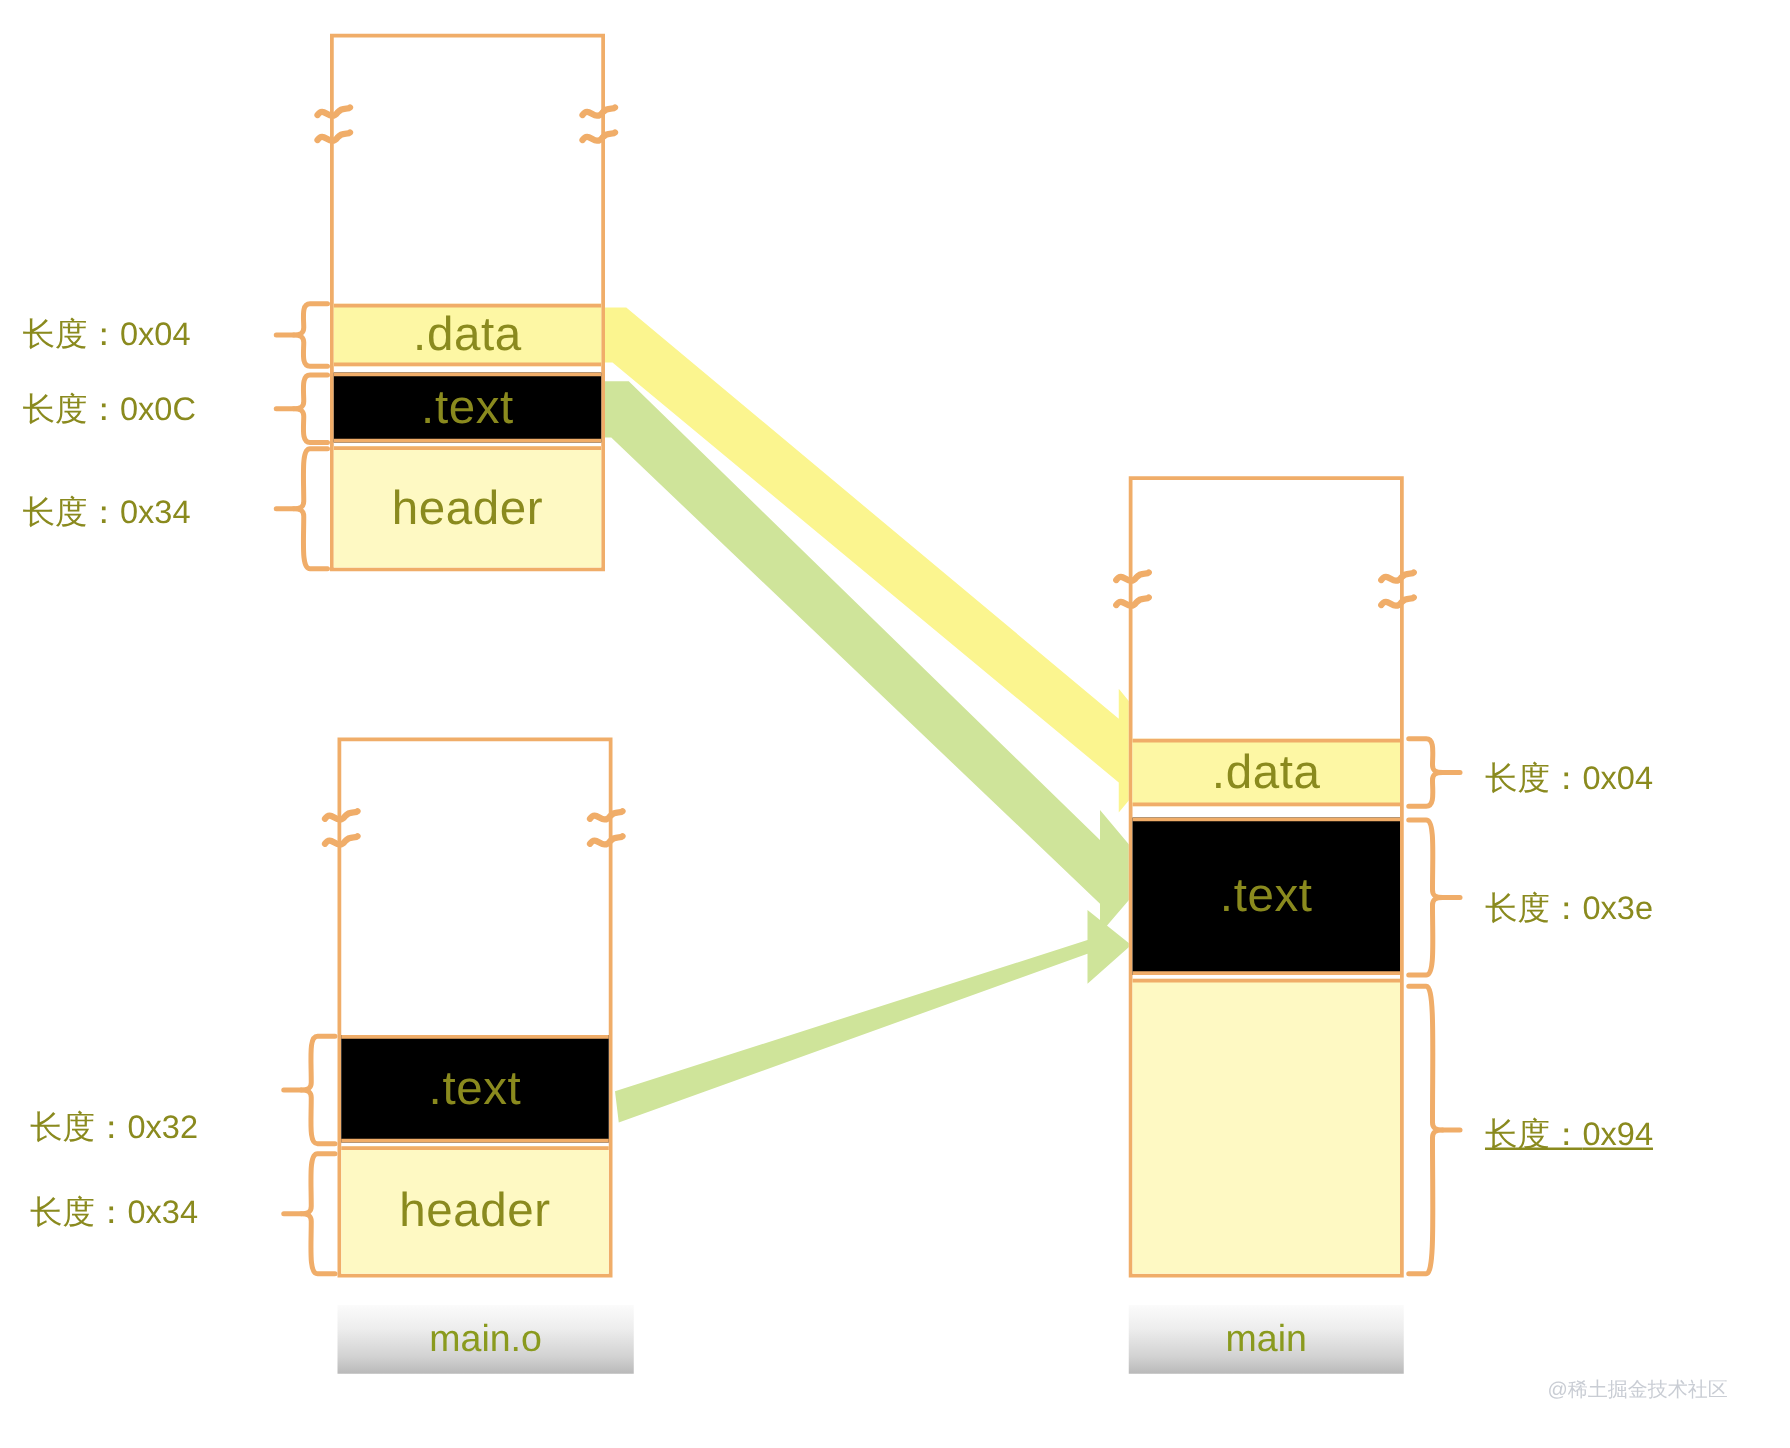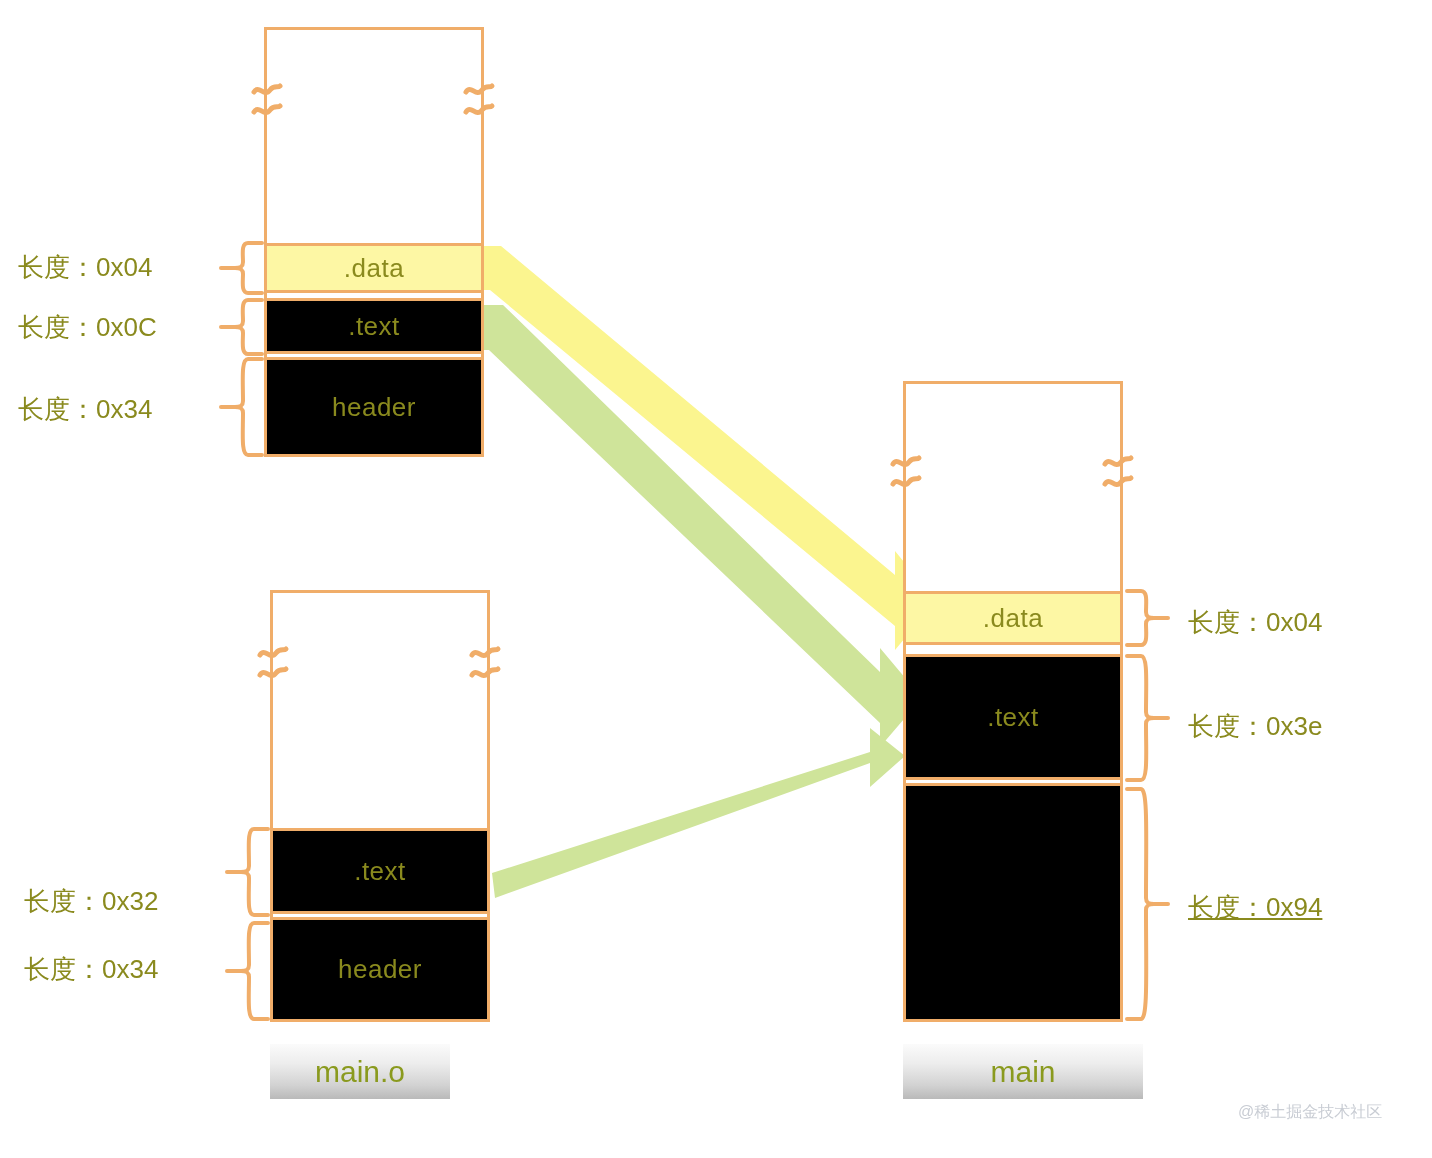--- a/index.html
+++ b/index.html
@@ -30,26 +30,26 @@
   
   .section {
     position: absolute;
     box-sizing: border-box;
     border-top: 3px solid #f0ad69;
     border-bottom: 3px solid #f0ad69;
     display: flex;
     align-items: center;
     justify-content: center;
     color: #8a8a1e;
-    font-size: 26px;
+    font-size: 38px;
     letter-spacing: 0.5px;
   }
   .section.data  { background: #fdf7a4; }
   .section.text  { background: #000000; }
-  .section.plain { background: #000000; border-top: 3px solid #f0ad69; border-bottom: none; }
+  .section.plain { background: #fef9c3; border-top: 3px solid #f0ad69; border-bottom: none; }
 
   
   .plate {
     position: absolute;
     box-sizing: border-box;
     display: flex;
     align-items: center;
     justify-content: center;
     color: #8a9a1e;
     font-size: 30px;
@@ -173,21 +173,21 @@
     <path d="M2,34 C7,26 12,40 18,32 C22,27 26,30 28,28" stroke="#f0ad69" stroke-width="5" fill="none" stroke-linecap="round"></path>
   </svg>
 
   <div class="section text" style="left:273px; top:828px; width:214px; height:86px;">
     <span>.text</span>
   </div>
   <div class="section plain" style="left:273px; top:917px; width:214px; height:102px;">
     <span>header</span>
   </div>
 
-  <div class="plate" style="left:270px; top:1044px; width:180px; height:55px;">
+  <div class="plate" style="left:270px; top:1044px; width:237px; height:55px;">
     <span>main.o</span>
   </div>
 
   <svg class="brace" style="left:224px; top:826px; width:46px; height:92px;" viewBox="0 0 46 92">
     <path d="M44,3 L30,3 C23,3 25,20 25,40 C25,45 22,46 17,46 C22,46 25,47 25,52 C25,72 23,89 30,89 L44,89" stroke="#f0ad69" stroke-width="4" fill="none" stroke-linecap="round" stroke-linejoin="round"></path>
     <path d="M17,46 L3,46" stroke="#f0ad69" stroke-width="4" fill="none" stroke-linecap="round"></path>
   </svg>
   <div class="measure" style="left:24px; top:884px;">
     <span>长度：</span><span>0x32</span>
   </div>
@@ -215,21 +215,21 @@
   <div class="section data" style="left:906px; top:591px; width:214px; height:54px;">
     <span>.data</span>
   </div>
   <div class="section text" style="left:906px; top:654px; width:214px; height:126px;">
     <span>.text</span>
   </div>
   <div class="section plain" style="left:906px; top:783px; width:214px; height:236px;">
     <span></span>
   </div>
 
-  <div class="plate" style="left:903px; top:1044px; width:240px; height:55px;text-align:center;">
+  <div class="plate" style="left:903px; top:1044px; width:220px; height:55px;text-align:center;">
     <span>main</span>
   </div>
 
   <svg class="brace" style="left:1125px; top:588px; width:46px; height:60px;" viewBox="0 0 46 60">
     <path d="M2,3 L16,3 C23,3 21,15 21,24 C21,29 24,30 29,30 C24,30 21,31 21,36 C21,45 23,57 16,57 L2,57" stroke="#f0ad69" stroke-width="4" fill="none" stroke-linecap="round" stroke-linejoin="round"></path>
     <path d="M29,30 L43,30" stroke="#f0ad69" stroke-width="4" fill="none" stroke-linecap="round"></path>
   </svg>
   <div class="measure" style="left:1188px; top:605px;">
     <span>长度：</span><span>0x04</span>
   </div>

